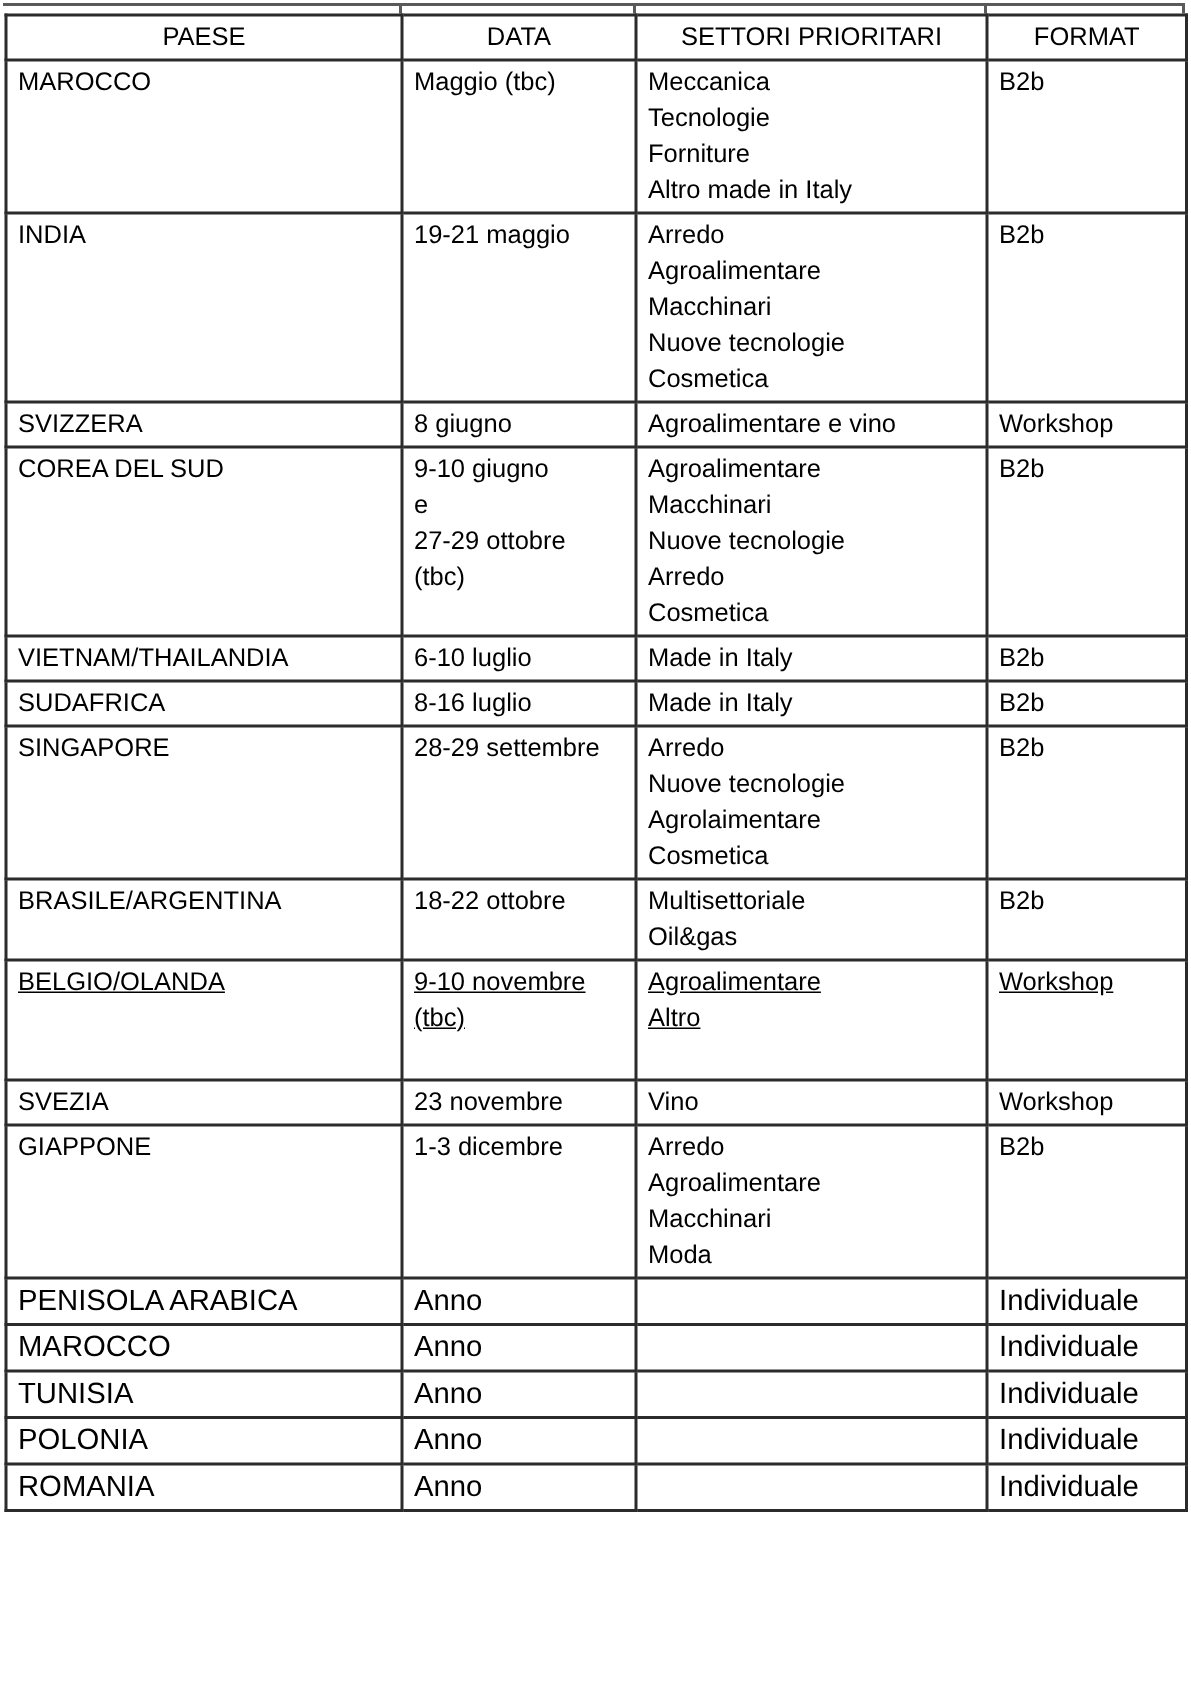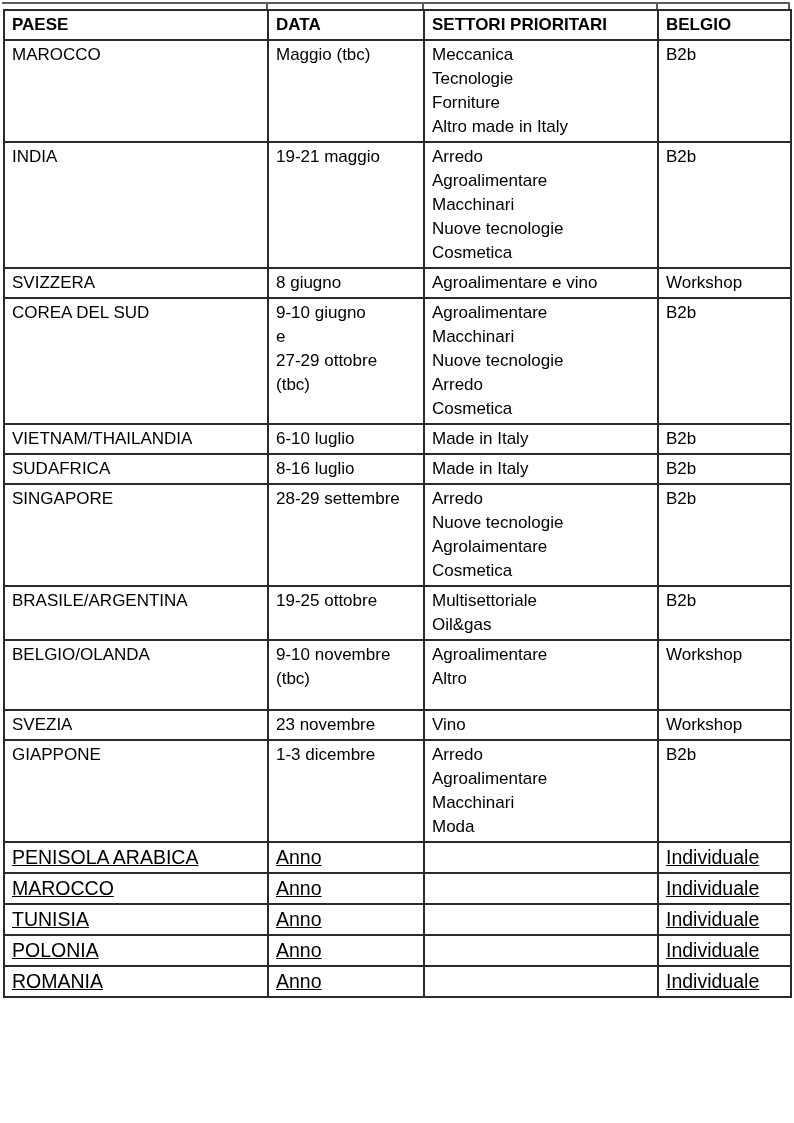--- a/index.html
+++ b/index.html
@@ -46,34 +46,34 @@
     border: 2px solid #2b2b2b;
     vertical-align: top;
     text-align: left;
     padding: 2px 7px;
     white-space: pre-line;
     overflow: hidden;
   }
   th {
     font-size: 17px;
     line-height: 24px;
-    font-weight: bold;
+    font-weight: normal;
     white-space: nowrap;
+    text-align: center;
   }
   td {
     font-size: 17px;
     line-height: 24px;
     font-weight: normal;
   }
-  tr.pad3 td { height: 70px; }   
+  tr.pad3 td { height: 80px; text-decoration: underline; }   
   tr.big td {
     font-size: 19.5px;
     line-height: 25px;
     height: 29px;
-    text-decoration: underline;
   }
 </style>
 </head>
 <body>
 
 <div class="crop-edge"></div>
 <div class="crop-stub s1"></div>
 <div class="crop-stub s2"></div>
 <div class="crop-stub s3"></div>
 <div class="crop-stub s4"></div>
@@ -83,21 +83,21 @@
     <col class="c-paese">
       <col class="c-data">
       <col class="c-settori">
       <col class="c-format">
   </colgroup>
   <thead>
     <tr>
       <th>PAESE</th>
       <th>DATA</th>
       <th>SETTORI PRIORITARI</th>
-      <th>BELGIO</th>
+      <th>FORMAT</th>
     </tr>
   </thead>
   <tbody>
     <tr>
       <td>MAROCCO</td>
       <td>Maggio (tbc)</td>
       <td>Meccanica
 Tecnologie
 Forniture
 Altro made in Italy</td>
@@ -148,21 +148,21 @@
       <td>SINGAPORE</td>
       <td>28-29 settembre</td>
       <td>Arredo
 Nuove tecnologie
 Agrolaimentare
 Cosmetica</td>
       <td>B2b</td>
     </tr>
     <tr>
       <td>BRASILE/ARGENTINA</td>
-      <td>19-25 ottobre</td>
+      <td>18-22 ottobre</td>
       <td>Multisettoriale
 Oil&amp;gas</td>
       <td>B2b</td>
     </tr>
     <tr class="pad3">
       <td>BELGIO/OLANDA</td>
       <td>9-10 novembre
 (tbc)</td>
       <td>Agroalimentare
 Altro</td>

